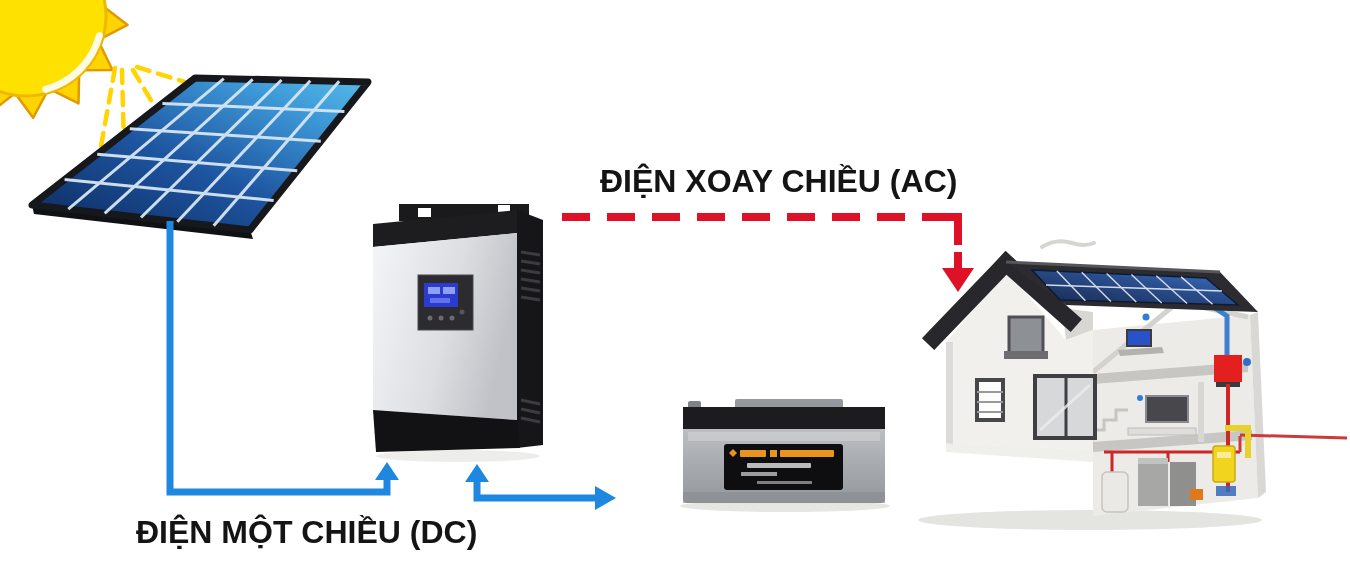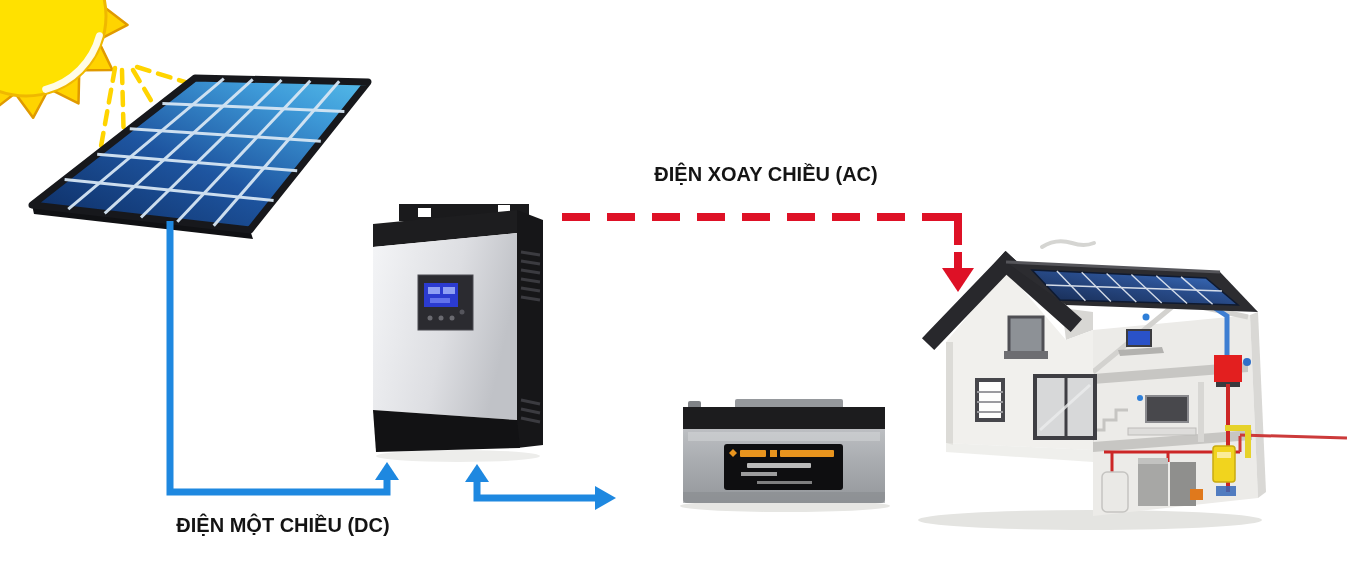--- a/index.html
+++ b/index.html
@@ -1,22 +1,22 @@
 <!DOCTYPE html>
 <html><head>
 <meta charset="utf-8">
 <style>
   html,body{margin:0;padding:0;background:#ffffff;}
   .stage{position:relative;width:1350px;height:586px;background:#ffffff;overflow:hidden;
          font-family:"Liberation Sans", sans-serif;}
   .stage svg{position:absolute;left:0;top:0;}
-  .flow-label{position:absolute;font-weight:bold;font-size:20px;color:#141414;
+  .flow-label{position:absolute;font-weight:bold;font-size:32px;color:#141414;
               letter-spacing:0px;white-space:nowrap;text-align:center;}
   .label-ac{left:600px;top:163px;width:332px;}
-  .label-dc{left:148px;top:514px;width:270px;}
+  .label-dc{left:136px;top:514px;width:270px;}
 </style>
 </head>
 <body>
 
 <div class="stage">
 
 <svg width="1350" height="586" viewBox="0 0 1350 586">
   <defs>
     <linearGradient id="panelGrad" x1="0" y1="1" x2="1" y2="0">
       <stop offset="0" stop-color="#0c2a5e"></stop>

